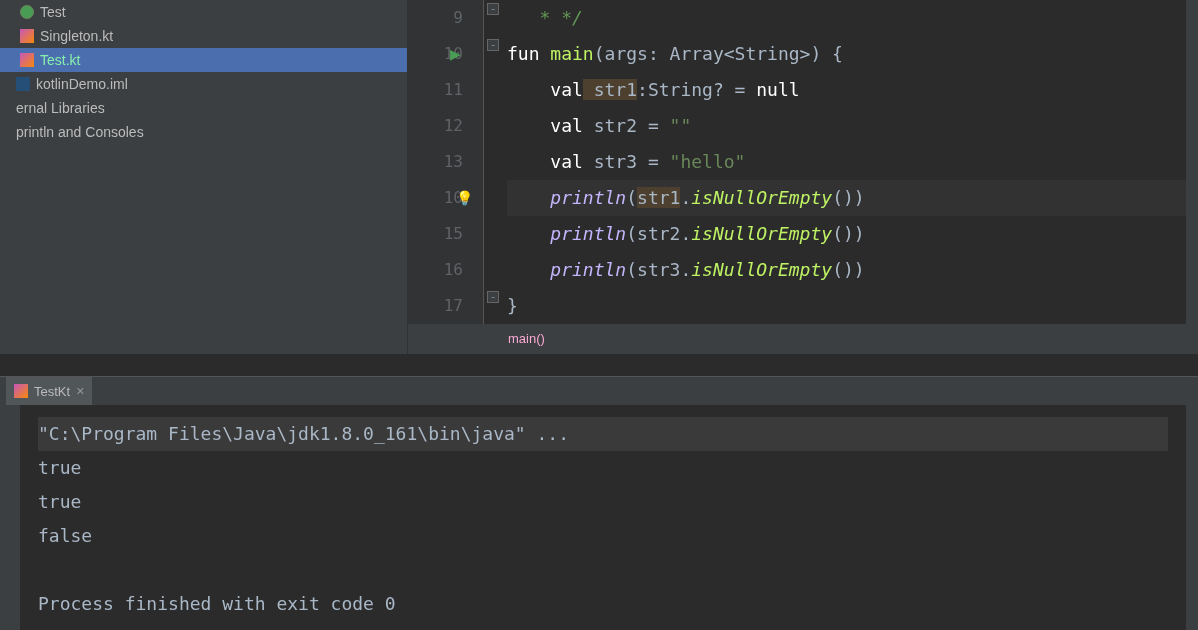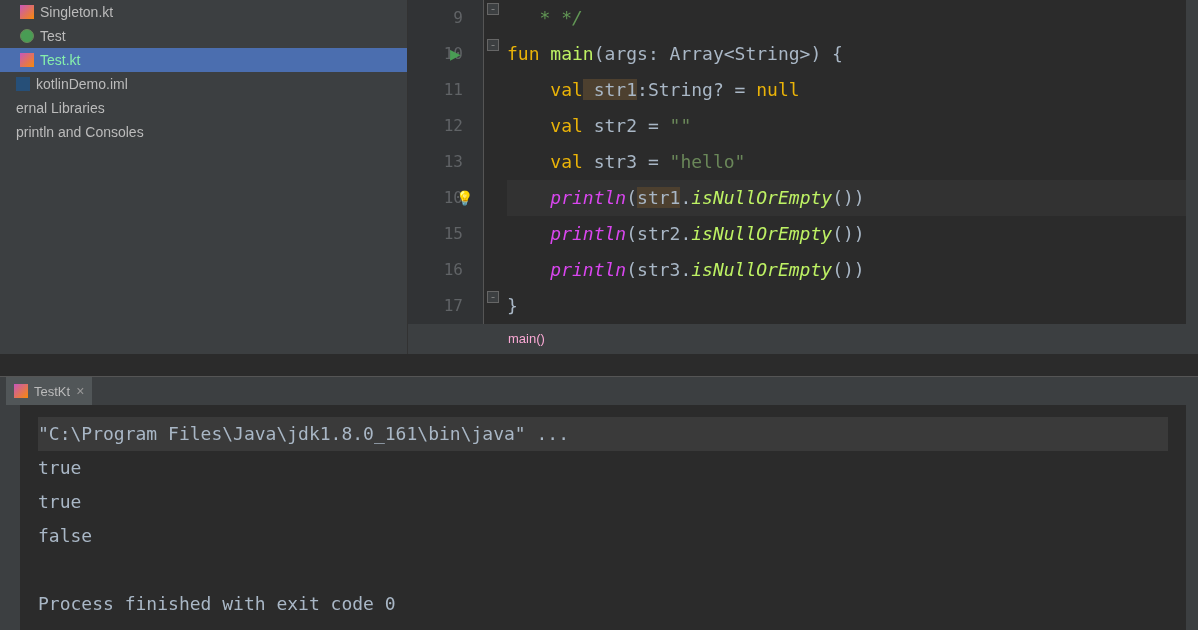--- a/index.html
+++ b/index.html
@@ -118,25 +118,25 @@
       position: relative;
     }
     .code-line {
       height: 36px;
       line-height: 36px;
       white-space: pre;
     }
     .code-line.current {
       background: #323232;
     }
-    .kw { color: #eab308; }
+    .kw { color: #ffffff; }
     .fn { color: #bef264; }
     .str { color: #6a8759; }
     .comment { color: #629755; font-style: italic; }
-    .italic-fn { font-style: italic; color: #d946ef; }
+    .italic-fn { font-style: italic; color: #c4b5fd; }
     .highlight-var { background: #4d402f; }
     .breadcrumb {
       height: 30px;
       background: #3c3f41;
       color: #f9a8d4;
       font-family: 'Segoe UI', Arial, sans-serif;
       font-size: 13px;
       padding-left: 100px;
       line-height: 30px;
     }
@@ -201,26 +201,26 @@
       width: 12px;
       background: #3c3f41;
     }
   </style>
 </head>
 <body>
 
 <div class="top-section">
   <div class="sidebar">
     <div class="file-item indent1">
+      <span class="icon-test"></span>
+      <span>Test</span>
+    </div>
+    <div class="file-item indent1">
       <span class="icon-kotlin"></span>
       <span>Singleton.kt</span>
-    </div>
-    <div class="file-item indent1">
-      <span class="icon-test"></span>
-      <span>Test</span>
     </div>
     <div class="file-item indent1 selected">
       <span class="icon-kotlin"></span>
       <span>Test.kt</span>
     </div>
     <div class="file-item indent2">
       <span class="icon-iml"></span>
       <span>kotlinDemo.iml</span>
     </div>
     <div class="file-item indent2">

